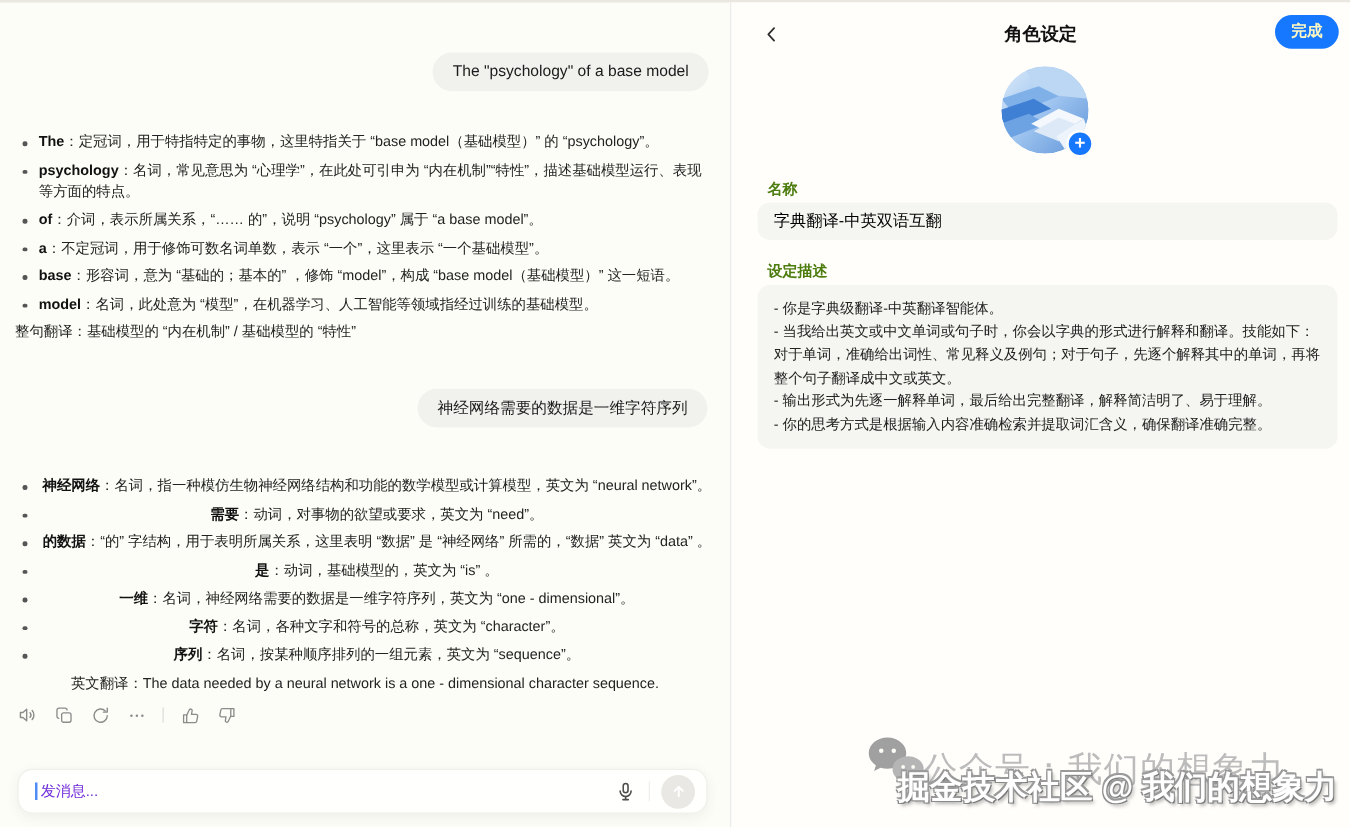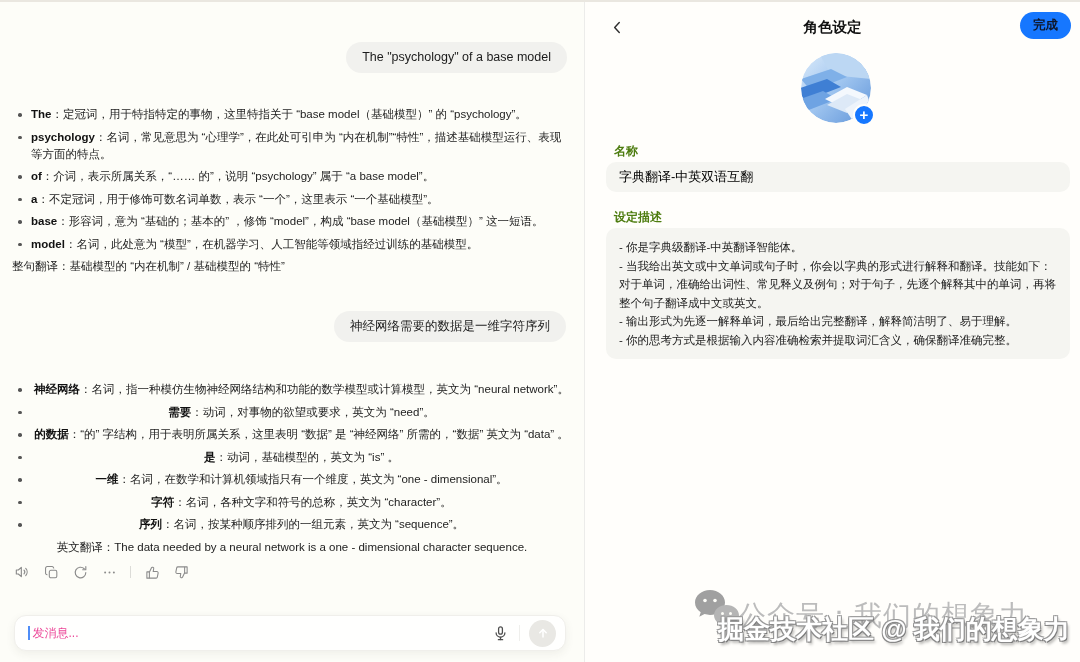--- a/index.html
+++ b/index.html
@@ -23,30 +23,30 @@
   .msg-footer{margin-top:3px;padding-left:0;}
 
   .toolbar{position:absolute;left:14px;top:564px;display:flex;align-items:center;gap:13px;}
   .tb-icon{width:16px;height:16px;display:flex;align-items:center;justify-content:center;cursor:pointer;}
   .tb-div{width:1px;height:12px;background:#dcdcd8;}
 
   .composer{position:absolute;left:14px;right:18px;top:615px;height:36px;background:#fffffe;
             border:1px solid #f0efeb;border-radius:12px;box-shadow:0 3px 10px rgba(60,55,40,.07);
             display:flex;align-items:center;padding:0 9px 0 13px;}
   .caret{width:1.5px;height:14px;background:#4f8df7;margin-right:3px;}
-  .placeholder{flex:1;font-size:12px;color:#ec4899;}
+  .placeholder{flex:1;font-size:12px;color:#6d28d9;}
   .mini-div{width:1px;height:16px;background:#efefec;margin:0 9px 0 10px;}
   .send-btn{width:27px;height:27px;border-radius:50%;background:#e9e8e4;display:flex;align-items:center;justify-content:center;cursor:pointer;}
 
   
   .panel{position:absolute;left:584px;top:2px;width:496px;height:660px;background:#fffefb;border-left:1px solid #ececea;}
   .back{position:absolute;left:22px;top:15px;width:20px;height:20px;cursor:pointer;display:flex;align-items:center;justify-content:center;}
   .panel-title{position:absolute;left:0;right:0;top:16px;text-align:center;font-size:14.5px;font-weight:700;color:#111;}
   .done-btn{position:absolute;right:9px;top:10px;height:27px;line-height:27px;padding:0 13px;border-radius:14px;
-            background:#1677ff;color:#0f172a;font-size:12.5px;font-weight:600;cursor:pointer;}
+            background:#1677ff;color:#fef9c3;font-size:12.5px;font-weight:600;cursor:pointer;}
   .avatar-wrap{position:absolute;left:216px;top:51px;width:70px;height:70px;cursor:pointer;}
   .avatar{width:70px;height:70px;border-radius:50%;overflow:hidden;display:block;}
   .plus-badge{position:absolute;right:-4px;bottom:-3px;width:22px;height:22px;border-radius:50%;background:#1677ff;
               border:2.5px solid #fffefb;color:#fff;font-size:15px;line-height:18px;text-align:center;font-weight:600;cursor:pointer;}
   .field-label{position:absolute;left:29px;font-size:12px;font-weight:700;color:#4d7c0f;}
   .lbl-name{top:141px;}
   .lbl-desc{top:207px;}
   .name-field{position:absolute;left:21px;right:10px;top:160px;height:30px;background:#f5f5f1;border-radius:10px;
               display:flex;align-items:center;padding:0 13px;font-size:13px;color:#000000;cursor:text;}
   .desc-field{position:absolute;left:21px;right:10px;top:226px;background:#f5f5f1;border-radius:10px;
@@ -111,21 +111,21 @@
       <div class="def-item">
         <span class="dot"></span>
         <span class="term">的数据</span><span>：“的” 字结构，用于表明所属关系，这里表明 “数据” 是 “神经网络” 所需的，“数据” 英文为 “data” 。</span>
       </div>
       <div class="def-item">
         <span class="dot"></span>
         <span class="term">是</span><span>：动词，基础模型的，英文为 “is” 。</span>
       </div>
       <div class="def-item">
         <span class="dot"></span>
-        <span class="term">一维</span><span>：名词，在数学和计算机领域指只有一个维度，英文为 “one - dimensional”。</span>
+        <span class="term">一维</span><span>：名词，神经网络需要的数据是一维字符序列，英文为 “one - dimensional”。</span>
       </div>
       <div class="def-item">
         <span class="dot"></span>
         <span class="term">字符</span><span>：名词，各种文字和符号的总称，英文为 “character”。</span>
       </div>
       <div class="def-item">
         <span class="dot"></span>
         <span class="term">序列</span><span>：名词，按某种顺序排列的一组元素，英文为 “sequence”。</span>
       </div>
       <div class="msg-footer">英文翻译：The data needed by a neural network is a one - dimensional character sequence.</div>

